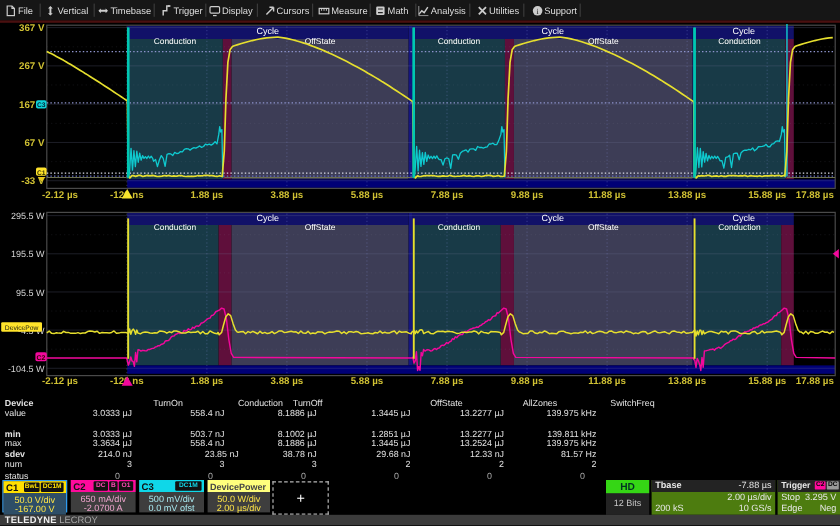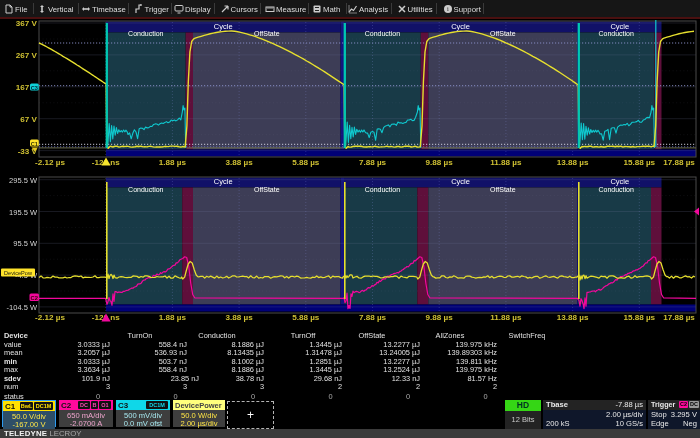--- a/index.html
+++ b/index.html
@@ -15,21 +15,21 @@
 .chbox{position:absolute;top:400px;height:27px;background:#3e3e3e}
 .chh{height:10px;display:flex;align-items:center;padding:0 2px;font-size:8px}
 .chn{font-weight:bold;color:#111}
 .bwrap{margin-left:auto;display:flex;gap:1px}
 .bdg{background:#111;font-size:5.5px;font-weight:bold;height:8px;line-height:8px;text-align:center;border-radius:1px;display:block}
 .chb{font-size:7.6px;text-align:center;padding:0 3px;line-height:8px;padding-top:2px}
 #addbox{position:absolute;left:227px;top:401px;width:47px;height:28px;border:1px dashed #b5b5b5;color:#fff;font-size:12px;text-align:center;line-height:26px;background:#000}
 #hdbox{position:absolute;left:505px;top:400px;width:36px;height:29px;background:#232323;text-align:center}
 #hdg{background:#35d615;color:#032;font-weight:bold;font-size:8.5px;height:11px;line-height:11px}
 #hdb{color:#c8c8c8;font-size:7.5px;line-height:17px}
-.infobox{position:absolute;top:400px;height:29px;background:#0f172a;color:#e8e8e8;font-size:7.6px}
+.infobox{position:absolute;top:400px;height:29px;background:#4d7c0f;color:#e8e8e8;font-size:7.6px}
 .ib1{position:relative;height:10px;line-height:10px;background:#232323;padding:0 3px}
 .ib2{position:relative;height:9px;line-height:9.5px;padding:0 3px}
 .rv{position:absolute;right:3px}
 .tbdg{position:absolute;top:1px;font-size:5.5px;font-weight:bold;padding:0 1px;border-radius:1px;line-height:7px}
 #tele{position:absolute;left:0;top:429px;width:700px;height:9px;background:#3b3b3b;color:#f0f0f0;font-size:7.8px;line-height:9px;padding-left:4px}
 #tele b{letter-spacing:0.2px}
 #tele span{color:#a8a8a8}
 </style></head><body>
 <div id="scr">
 <svg id="mainsvg" width="700" height="438" viewBox="0 0 700 438">
@@ -272,64 +272,55 @@
 <div class="mdiv" style="left:345.7px"></div>
 <div class="mdiv" style="left:391px"></div>
 <div class="mdiv" style="left:436.4px"></div>
 <div class="mdiv" style="left:482.9px"></div>
     </div>
 <div id="redline"></div>
 <div class="trow" style="top:330.5px;color:#e2e2e2">
       <span class="rl" style="font-weight:bold">Device</span>
       <span class="rc" style="left:100px;width:80px;text-align:center">TurnOn</span>
       <span class="rc" style="left:177px;width:80px;text-align:center">Conduction</span>
-      <span class="rc" style="left:263px;width:80px;text-align:center">TurnOff</span>
+      <span class="rc" style="left:244px;width:80px;text-align:left">TurnOff</span>
       <span class="rc" style="left:332px;width:80px;text-align:center">OffState</span>
       <span class="rc" style="left:410px;width:80px;text-align:center">AllZones</span>
       <span class="rc" style="left:487px;width:80px;text-align:center">SwitchFreq</span>
     </div>
 <div class="trow" style="top:339.5px;color:#e2e2e2">
       <span class="rl" style="font-weight:normal">value</span>
       <span class="rc" style="right:536px">3.0333 µJ</span>
       <span class="rc" style="right:459px">558.4 nJ</span>
       <span class="rc" style="right:382px">8.1886 µJ</span>
       <span class="rc" style="right:304px">1.3445 µJ</span>
       <span class="rc" style="right:226px">13.2277 µJ</span>
       <span class="rc" style="right:149px">139.975 kHz</span>
     </div>
-<div class="trow" style="top:348px;color:#e2e2e2">
-      <span class="rl" style="font-weight:normal">mean</span>
-      <span class="rc" style="right:536px">3.2057 µJ</span>
-      <span class="rc" style="right:459px">536.93 nJ</span>
-      <span class="rc" style="right:382px">8.13435 µJ</span>
-      <span class="rc" style="right:304px">1.31478 µJ</span>
-      <span class="rc" style="right:226px">13.24005 µJ</span>
-      <span class="rc" style="right:149px">139.89303 kHz</span>
-    </div>
 <div class="trow" style="top:356.5px;color:#e2e2e2">
       <span class="rl" style="font-weight:bold">min</span>
       <span class="rc" style="right:536px">3.0333 µJ</span>
       <span class="rc" style="right:459px">503.7 nJ</span>
       <span class="rc" style="right:382px">8.1002 µJ</span>
       <span class="rc" style="right:304px">1.2851 µJ</span>
       <span class="rc" style="right:226px">13.2277 µJ</span>
       <span class="rc" style="right:149px">139.811 kHz</span>
     </div>
 <div class="trow" style="top:365px;color:#e2e2e2">
       <span class="rl" style="font-weight:normal">max</span>
       <span class="rc" style="right:536px">3.3634 µJ</span>
       <span class="rc" style="right:459px">558.4 nJ</span>
       <span class="rc" style="right:382px">8.1886 µJ</span>
       <span class="rc" style="right:304px">1.3445 µJ</span>
       <span class="rc" style="right:226px">13.2524 µJ</span>
       <span class="rc" style="right:149px">139.975 kHz</span>
     </div>
 <div class="trow" style="top:373.5px;color:#e2e2e2">
       <span class="rl" style="font-weight:bold">sdev</span>
-      <span class="rc" style="right:536px">101.9 nJ</span>
+      <span class="rc" style="right:536px">214.0 nJ</span>
       <span class="rc" style="right:447px">23.85 nJ</span>
       <span class="rc" style="right:382px">38.78 nJ</span>
       <span class="rc" style="right:304px">29.68 nJ</span>
       <span class="rc" style="right:226px">12.33 nJ</span>
       <span class="rc" style="right:149px">81.57 Hz</span>
     </div>
 <div class="trow" style="top:382px;color:#e2e2e2">
       <span class="rl" style="font-weight:normal">num</span>
       <span class="rc" style="right:536px">3</span>
       <span class="rc" style="right:459px">3</span>

